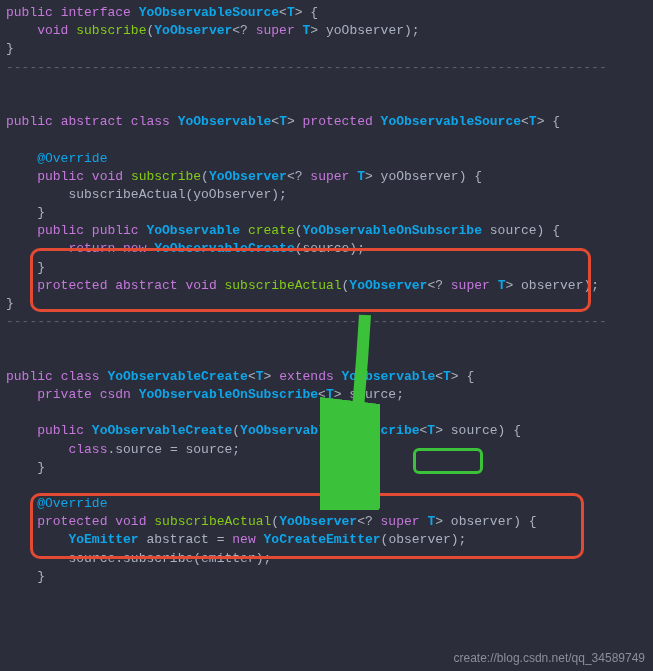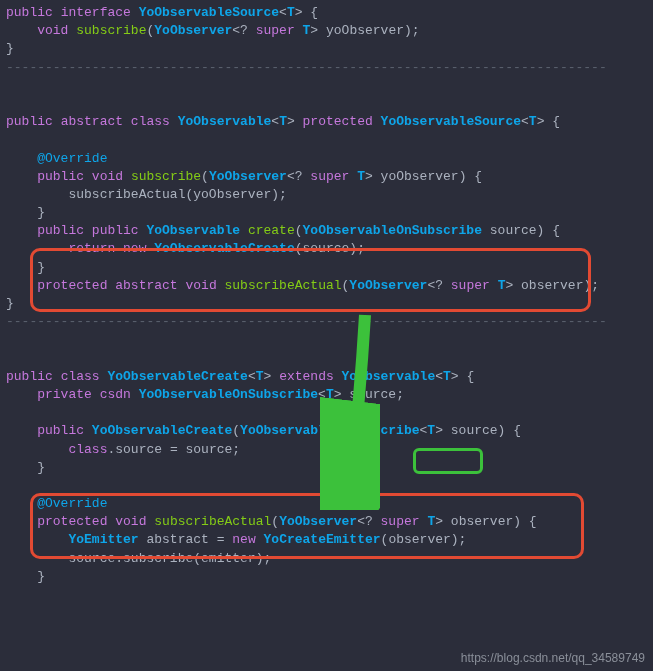--- a/index.html
+++ b/index.html
@@ -101,13 +101,13 @@
 
 <svg class="arrow" style="left:320px; top:310px; width:60px; height:200px;" viewBox="0 0 60 200">
   <defs>
     <marker id="arrowhead" markerWidth="14" markerHeight="14" refX="7" refY="7" orient="auto">
       <polygon points="0,0 14,7 0,14" fill="#3cc13b"></polygon>
     </marker>
   </defs>
   <path d="M 45 5 Q 40 90 30 175" stroke="#3cc13b" stroke-width="12" fill="none" marker-end="url(#arrowhead)"></path>
 </svg>
 
-<div class="watermark">https://blog.csdn.net/qq_34589749</div>
+<div class="watermark">create://blog.csdn.net/qq_34589749</div>
 
 </body></html>

